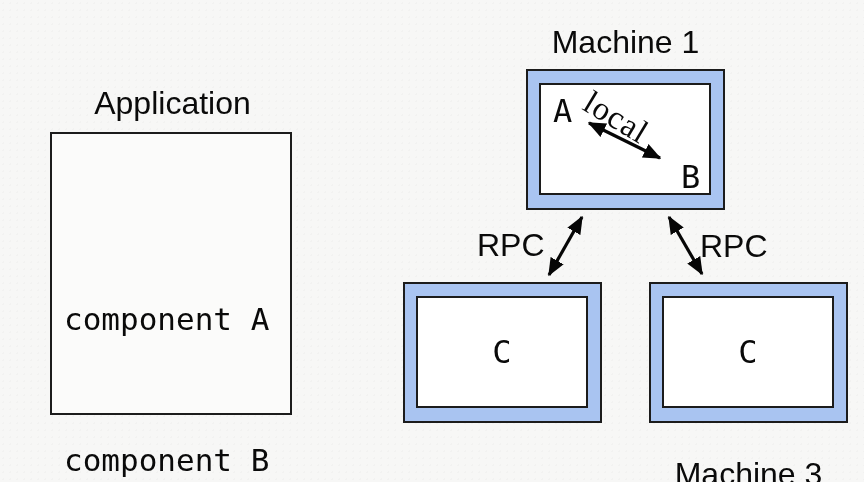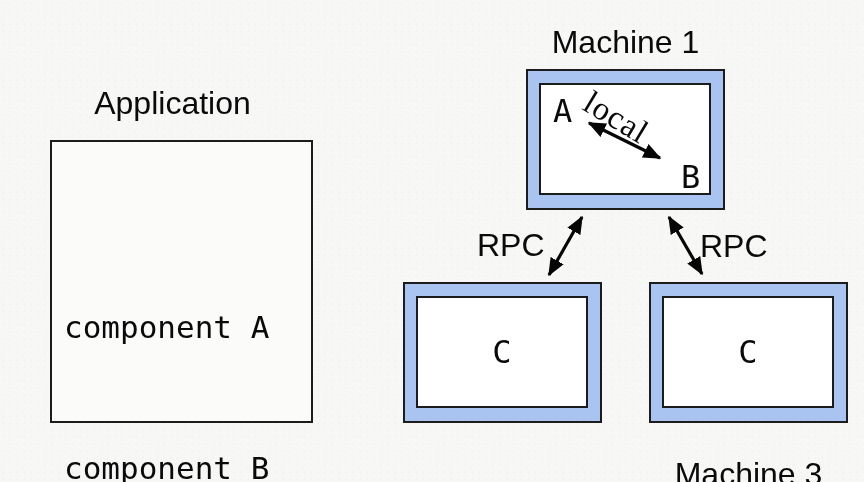--- a/index.html
+++ b/index.html
@@ -27,22 +27,22 @@
     white-space: nowrap;
     color: #0a0a0a;
   }
   .mono {
     font-family: "DejaVu Sans Mono", monospace;
     color: #0a0a0a;
   }
   
   #app-box {
     position: absolute;
-    left: 50px; top: 140px;
-    width: 263px; height: 283px;
+    left: 50px; top: 132px;
+    width: 242px; height: 283px;
     border: 2px solid #1c1c1c;
     background: #fbfbfa;
     box-sizing: border-box;
   }
   #app-title { left: 50px; top: 85px; width: 245px; text-align: center; }
   #app-components {
     position: absolute;
     left: 12px; top: 68px;
     font-size: 31px;
     line-height: 47px;

